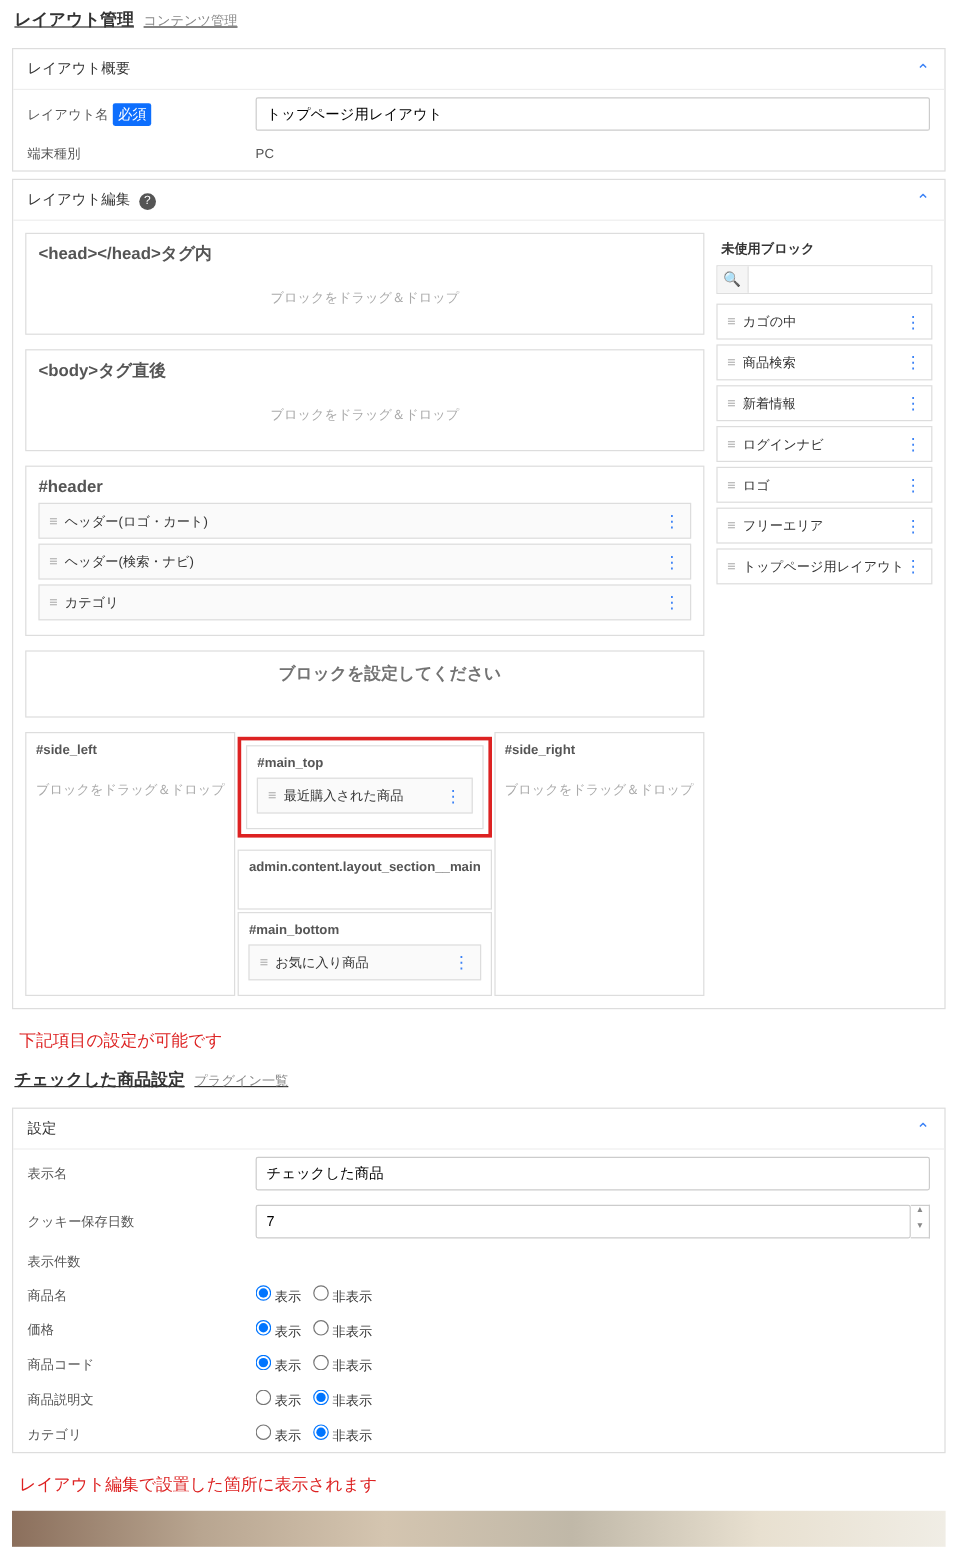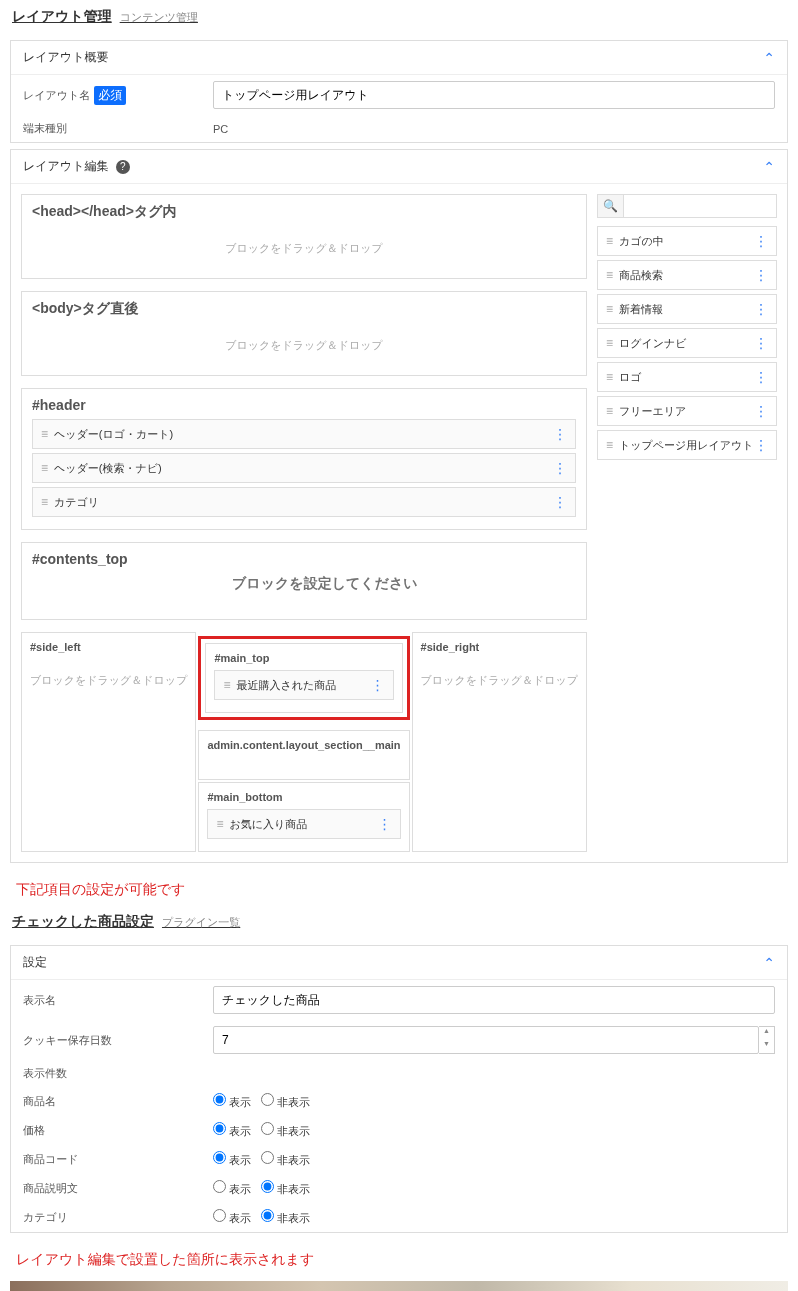--- a/index.html
+++ b/index.html
@@ -116,21 +116,20 @@
               <div class="bi-left">
                 <span class="drag-icon">≡</span>
                 <span>カテゴリ</span>
               </div>
               <span class="more-icon">⋮</span>
             </div>
           </div>
       </div>
 
       <div class="drop-section" style="padding-bottom:20px;">
-        <div class="sec-title">#contents_top</div>
         <div class="red-callout">ブロックを設定してください</div>
       </div>
 
       <div class="three-col">
         <div class="col-side">
           <div class="section-label">#side_left</div>
           <div class="drop-hint">ブロックをドラッグ＆ドロップ</div>
         </div>
         <div class="col-mid" style="border:none;padding:0;">
           <div class="red-box">
@@ -161,20 +160,21 @@
         </div>
         <div class="col-side">
           <div class="section-label">#side_right</div>
           <div class="drop-hint">ブロックをドラッグ＆ドロップ</div>
         </div>
       </div>
 
     </div>
 
     <div class="layout-side">
+      <div class="side-title">未使用ブロック</div>
       <div class="search-row">
         <div class="search-icon-box">🔍</div>
         <input type="text" style="">
       </div>
       <div class="side-blocks" id="unused-blocks">
           <div class="block-item">
             <div class="bi-left">
               <span class="drag-icon">≡</span>
               <span>カゴの中</span>
             </div>

